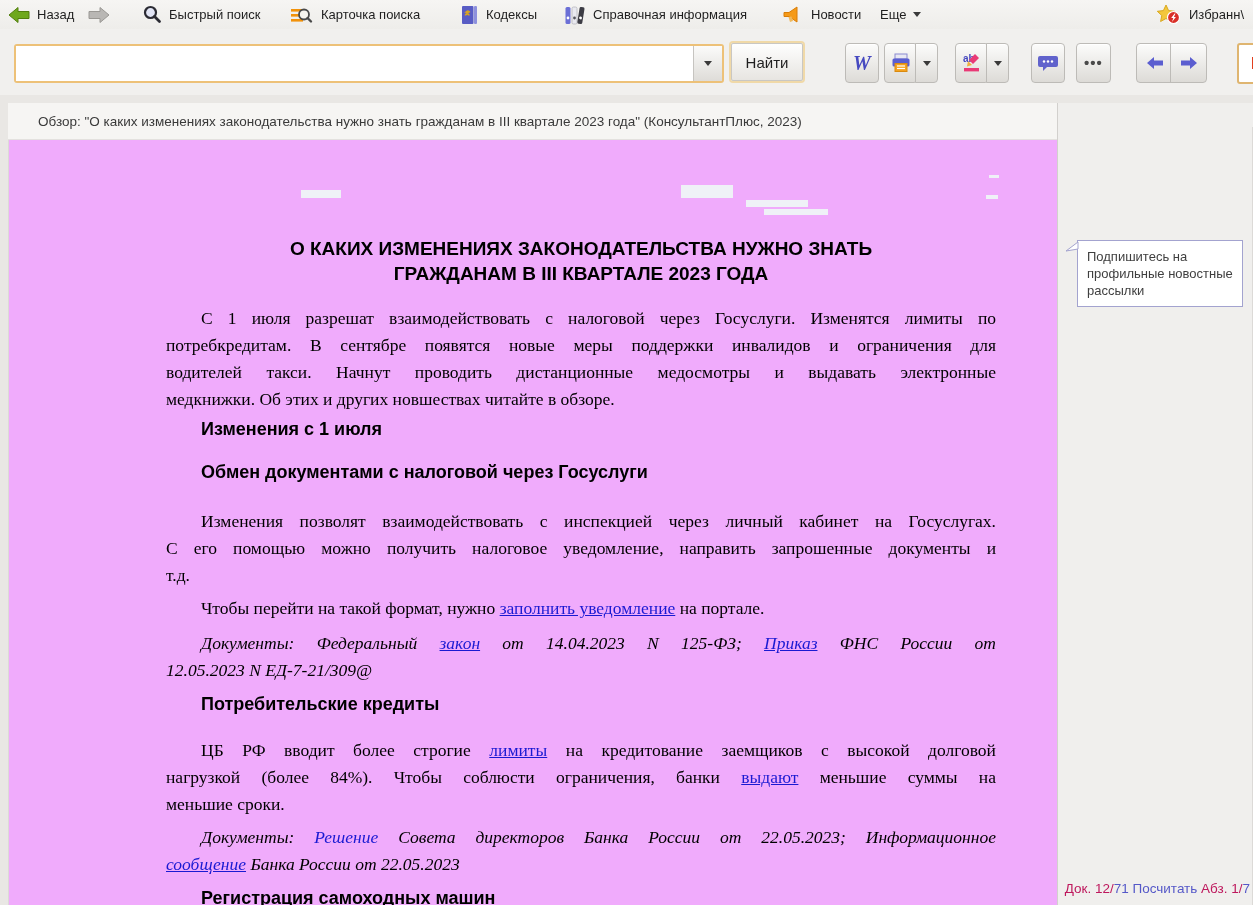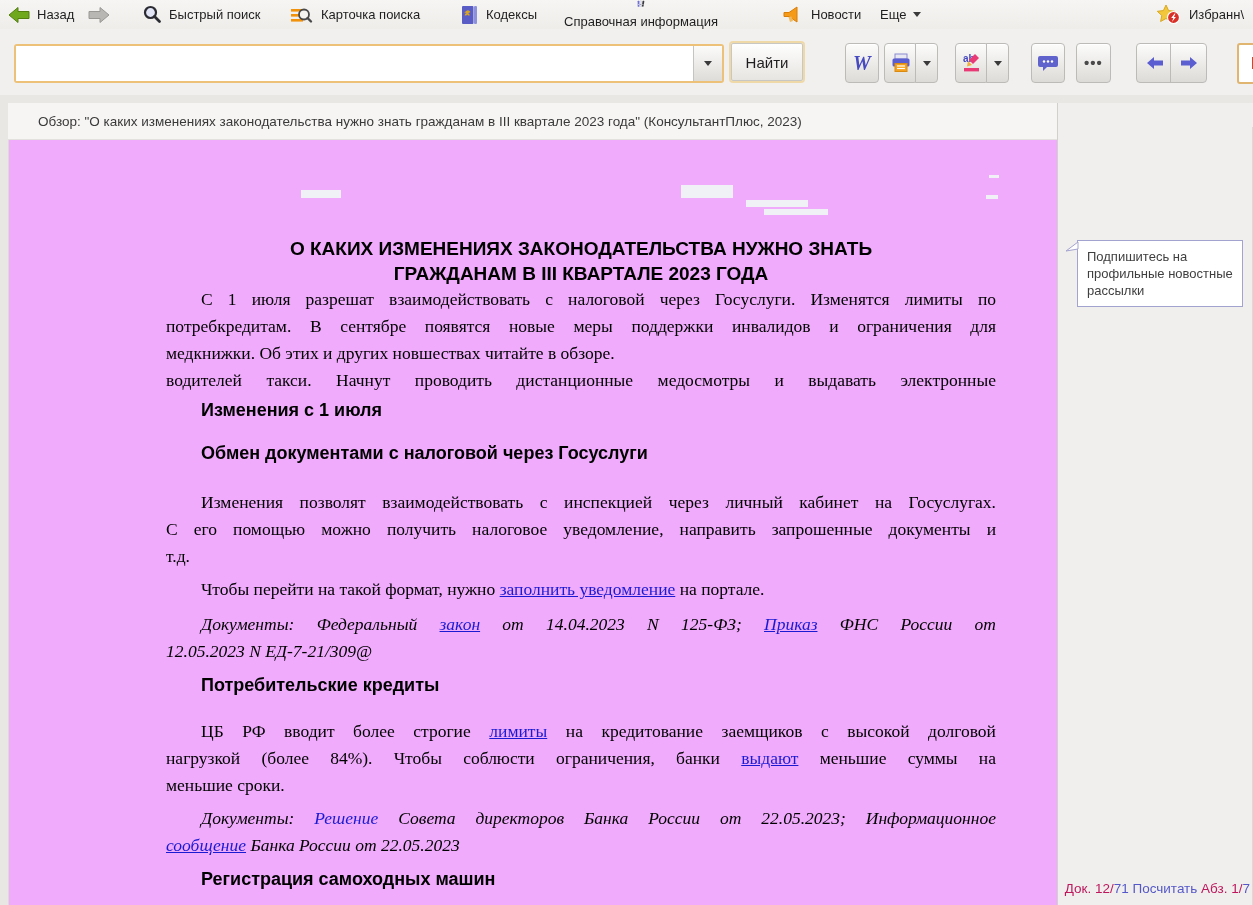--- a/index.html
+++ b/index.html
@@ -52,21 +52,21 @@
            font-family:"Liberation Sans",sans-serif;}
   .para{font-family:"Liberation Serif",serif;font-size:17.5px;line-height:27px;}
   .para.italic{font-style:italic;}
   .tline{height:27px;overflow:hidden;}
   .jline{text-align:justify;}
   .jline::after{content:"";display:inline-block;width:100%;height:0;}
   .ind{text-indent:35px;}
   .doclink{color:#1a1ad2;text-decoration:underline;cursor:pointer;}
   .doclink.nou{text-decoration:none;}
   .mt6{margin-top:6px;}  .mt8{margin-top:8px;}  .mt10{margin-top:10px;}
-  .mt19{} .mt22{margin-top:22px;} .mt25{margin-top:25px;}
+  .mt19{margin-top:19px;} .mt22{margin-top:22px;} .mt25{margin-top:25px;}
   .smudge{position:absolute;background:#eff1f7;}
 
   
   .sidebar{position:absolute;left:1057px;top:8px;width:203px;height:802px;background:#f0efed;
            border-left:1px solid #d2d0cd;box-sizing:border-box;}
   .white-strip{position:absolute;right:0;top:24px;bottom:0;width:7px;background:#fcfcfc;
                border-left:1px solid #dcdad7;}
   .tooltip{position:absolute;left:19px;top:137px;width:166px;background:#fff;
            border:1px solid #a3a3cf;padding:7px 9px;font-size:13px;line-height:17px;color:#3f3f3f;
            box-sizing:border-box;}
@@ -109,21 +109,21 @@
       <span>Карточка поиска</span>
     </div>
     <div class="tb1-item" style="left:460px;text-align:right;">
       <svg width="19" height="20" viewBox="0 0 19 20">
           <rect x="2" y="1" width="11.5" height="18" rx="1" fill="#585cc4"></rect>
           <rect x="14" y="1" width="3" height="18" rx="1" fill="#8d90dd"></rect>
           <path d="M5 7 q3-3.4 5.5 0 q-1.2 1.1-2.8 1 q1.7.5 2.2 2.2 q-2.2 1-2.7-.6 q-.5 1.6-2.7.6 q.5-1.7 2.2-2.2 q-1.6.1-2.7-1Z" fill="#d9a520"></path>
         </svg>
       <span>Кодексы</span>
     </div>
-    <div class="tb1-item" style="left:564px;flex-direction:column;">
+    <div class="tb1-item" style="left:564px;">
       <svg width="22" height="20" viewBox="0 0 22 20">
           <rect x="1.5" y="2" width="5" height="17" rx="1.5" fill="#6b6fd6"></rect>
           <circle cx="4" cy="13" r="1.4" fill="#fff"></circle>
           <rect x="8" y="2" width="5" height="17" rx="1.5" fill="#e9e9ef" stroke="#b5b5bd" stroke-width="0.8"></rect>
           <circle cx="10.5" cy="13" r="1.4" fill="#55555d"></circle>
           <g transform="rotate(9 17 10)">
             <rect x="14.5" y="2" width="5" height="17" rx="1.5" fill="#3c3c44"></rect>
             <circle cx="17" cy="13" r="1.4" fill="#fff"></circle>
           </g>
         </svg>
@@ -226,22 +226,22 @@
       <div class="smudge" style="left:977px;top:55px;width:12px;height:4px;"></div>
 
       <div class="doc-content">
         <div class="doc-title">
           <div>О КАКИХ ИЗМЕНЕНИЯХ ЗАКОНОДАТЕЛЬСТВА НУЖНО ЗНАТЬ</div>
           <div>ГРАЖДАНАМ В III КВАРТАЛЕ 2023 ГОДА</div>
         </div>
         <div class="para mt19">
             <div class="tline jline ind"><span>С 1 июля разрешат взаимодействовать с налоговой через Госуслуги. Изменятся лимиты по</span></div>
             <div class="tline jline"><span>потребкредитам. В сентябре появятся новые меры поддержки инвалидов и ограничения для</span></div>
+            <div class="tline jline"><span>водителей такси. Начнут проводить дистанционные медосмотры и выдавать электронные</span></div>
             <div class="tline"><span>медкнижки. Об этих и других новшествах читайте в обзоре.</span></div>
-            <div class="tline jline"><span>водителей такси. Начнут проводить дистанционные медосмотры и выдавать электронные</span></div>
           </div>
         <h3 class="dochead mt6">Изменения с 1 июля</h3>
         <h3 class="dochead mt22">Обмен документами с налоговой через Госуслуги</h3>
         <div class="para mt25">
             <div class="tline jline ind"><span>Изменения позволят взаимодействовать с инспекцией через личный кабинет на Госуслугах.</span></div>
             <div class="tline jline"><span>С его помощью можно получить налоговое уведомление, направить запрошенные документы и</span></div>
             <div class="tline"><span>т.д.</span></div>
           </div>
         <div class="para mt6">
             <div class="tline ind"><span>Чтобы перейти на такой формат, нужно </span><span class="doclink">заполнить уведомление</span><span> на портале.</span></div>

